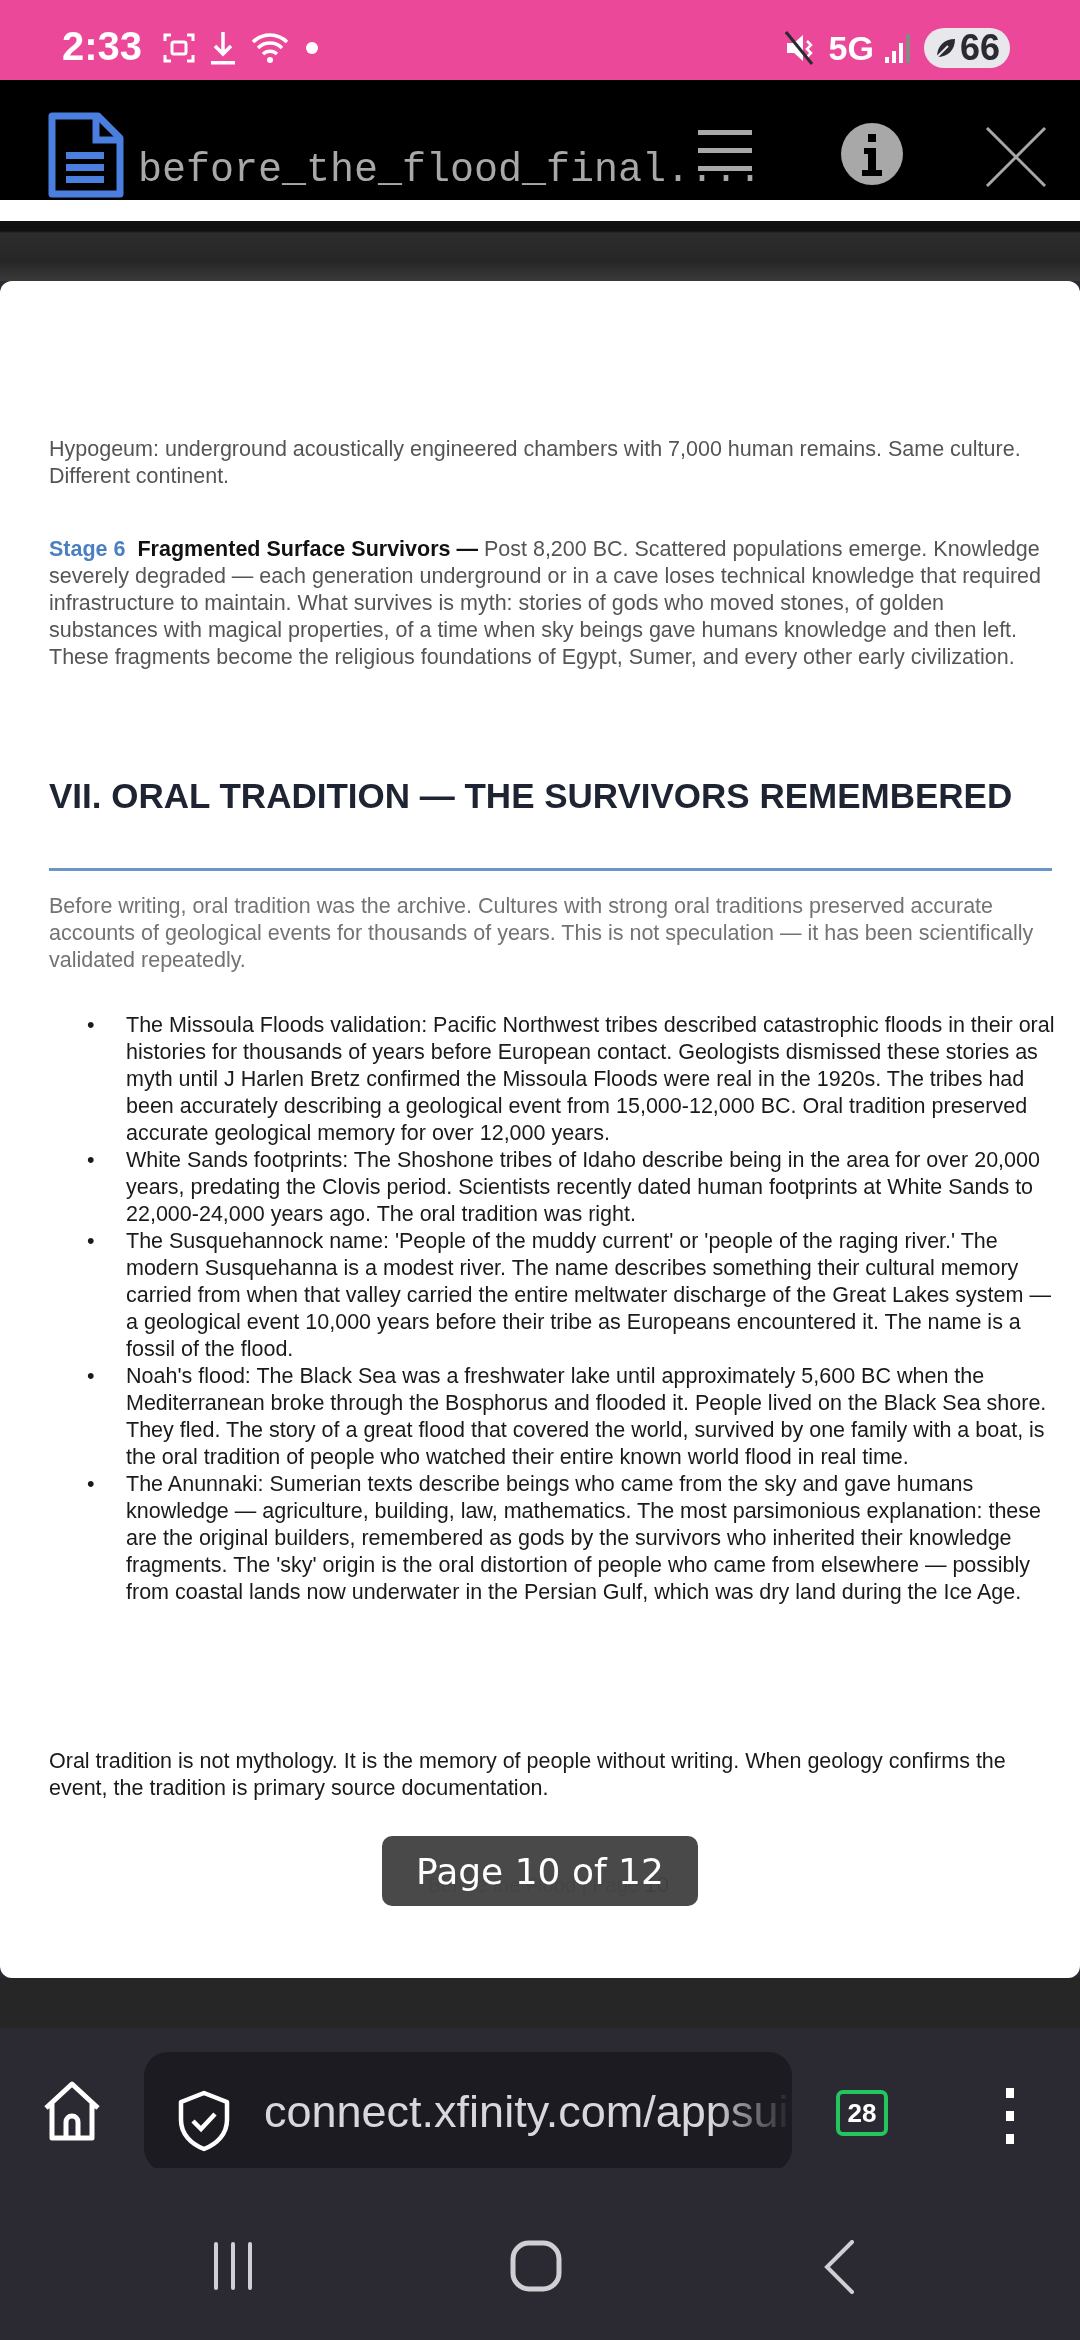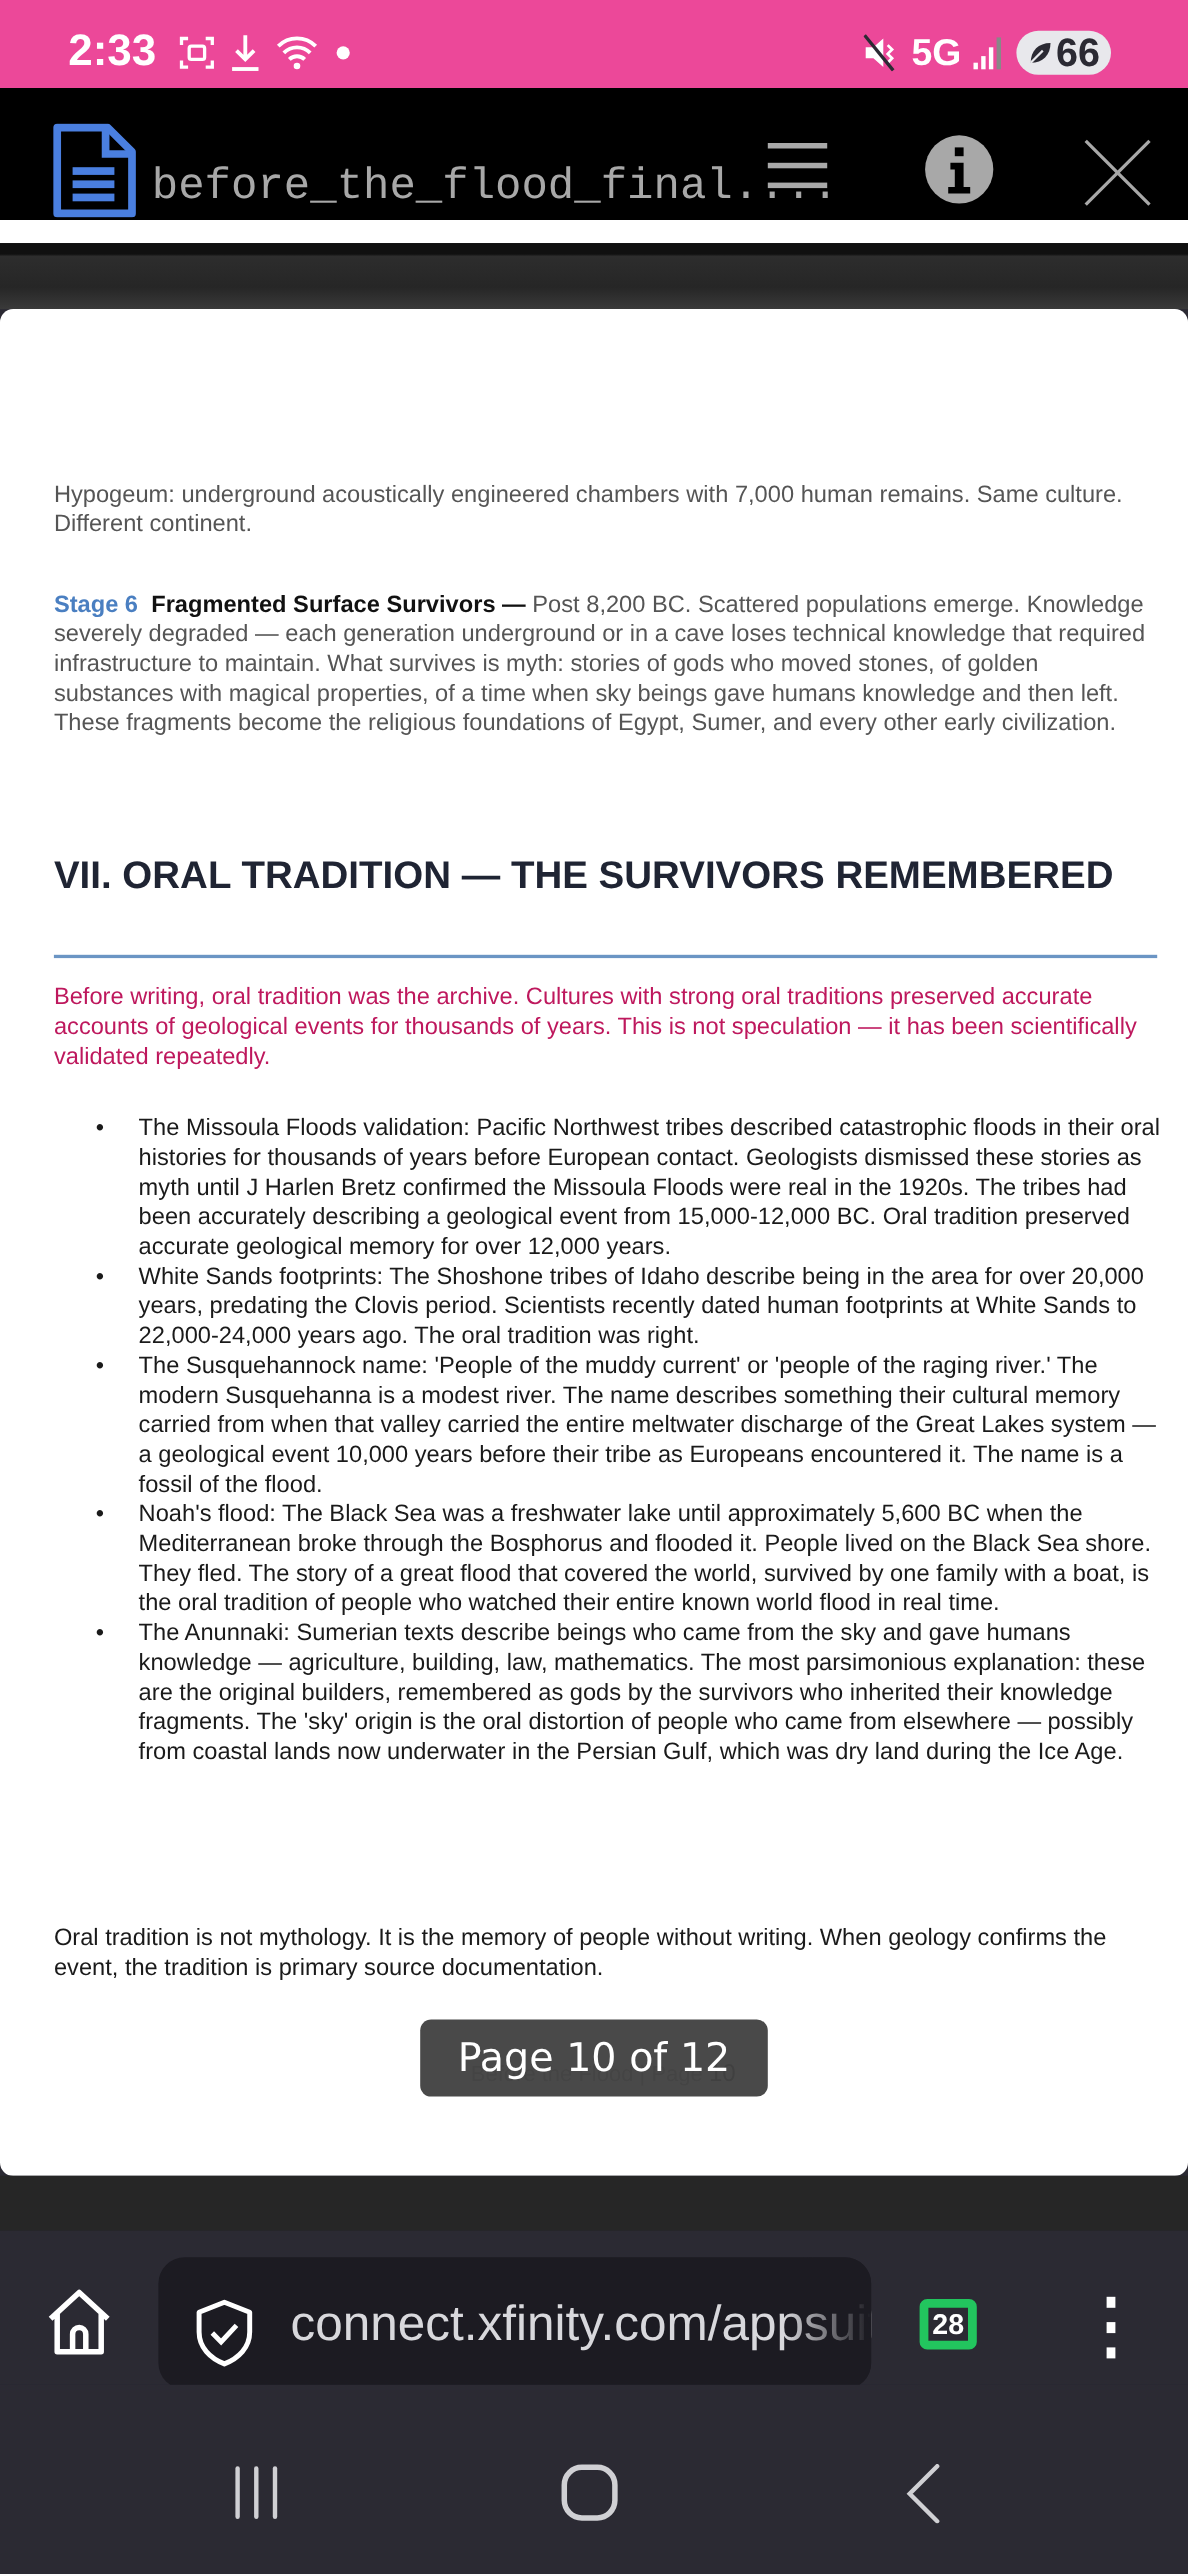--- a/index.html
+++ b/index.html
@@ -27,40 +27,40 @@
   
   .page { position:absolute; left:0; top:281px; width:1080px; height:1697px; background:#fff; color:#1a1a1a;border-radius:12px; }
   .p-grey { color:#555; }
   .txt { position:absolute; left:49px; width:1000px; font-size:21.5px; line-height:27px; }
   .hypo { top:155px; }
   .stage { top:255px; }
   .stage-label { color:#4a7fc1; font-weight:bold; }
   .stage-title { color:#111; font-weight:bold; }
   .heading { position:absolute; left:49px; top:492px; width:1000px; font-size:35px; line-height:46px; font-weight:bold; color:#1f2433; }
   .rule { position:absolute; left:49px; top:587px; width:1003px; height:3px; background:#6b95c4; }
-  .intro { top:612px; color:#be185d; }
+  .intro { top:612px; color:#737373; }
   ul.bullets { position:absolute; left:49px; top:731px; width:1010px; margin:0; padding:0; list-style:none; font-size:21.5px; line-height:27px; }
   ul.bullets li { position:relative; padding-left:77px; margin-bottom:0px; }
   ul.bullets li .dot { position:absolute; left:38px; top:0; }
   .closing { top:1467px; }
   .page-footer { position:absolute; left:428px; top:1591px; font-size:20px; color:#777; }
   .page-footer b { color:#222; font-weight:normal; font-size:22px; }
 
   .page-pill { position:absolute; left:382px; top:1836px; width:316px; height:70px; background:rgba(66,66,66,0.96); border-radius:10px; color:#fff; font-family:"DejaVu Sans", sans-serif; font-size:36px; display:flex; align-items:center; justify-content:center; }
 
   .viewer-bottom { position:absolute; left:0; top:1978px; width:1080px; height:50px; background:#262626; }
 
   
   .browser-bar { position:absolute; left:0; top:2028px; width:1080px; height:140px; background:#2b2a33; }
   .home-btn { position:absolute; left:40px; top:52px; }
   .url-box { position:absolute; left:144px; top:24px; width:648px; height:120px; background:#1c1b22; border-radius:24px; overflow:hidden; }
   .shield { position:absolute; left:32px; top:38px; }
   .url-text { position:absolute; left:120px; top:34px; font-size:45px; color:#d8d8dc; white-space:nowrap; font-family:"Liberation Sans", sans-serif; }
   .url-fade { position:absolute; right:0; top:0; width:80px; height:120px; background:linear-gradient(to right, rgba(28,27,34,0), #1c1b22); }
-  .tabs-btn { position:absolute; left:836px; top:62px; width:52px; height:46px; border:8px solid #22c55e; border-radius:7px; color:#fff; font-size:26px; font-weight:bold; display:flex; align-items:center; justify-content:center; box-sizing:border-box;text-align:center; }
+  .tabs-btn { position:absolute; left:836px; top:62px; width:52px; height:46px; border:4px solid #22c55e; border-radius:7px; color:#fff; font-size:26px; font-weight:bold; display:flex; align-items:center; justify-content:center; box-sizing:border-box;text-align:center; }
   .more-btn { position:absolute; left:1000px; top:58px; width:20px; height:60px; }
 
   
   .navbar { position:absolute; left:0; top:2168px; width:1080px; height:172px; background:#2b2a33; }
   .nav-recent { position:absolute; left:210px; top:72px; }
   .nav-home { position:absolute; left:510px; top:72px; }
   .nav-back { position:absolute; left:822px; top:72px; }
 </style>
 </head>
 <body>

